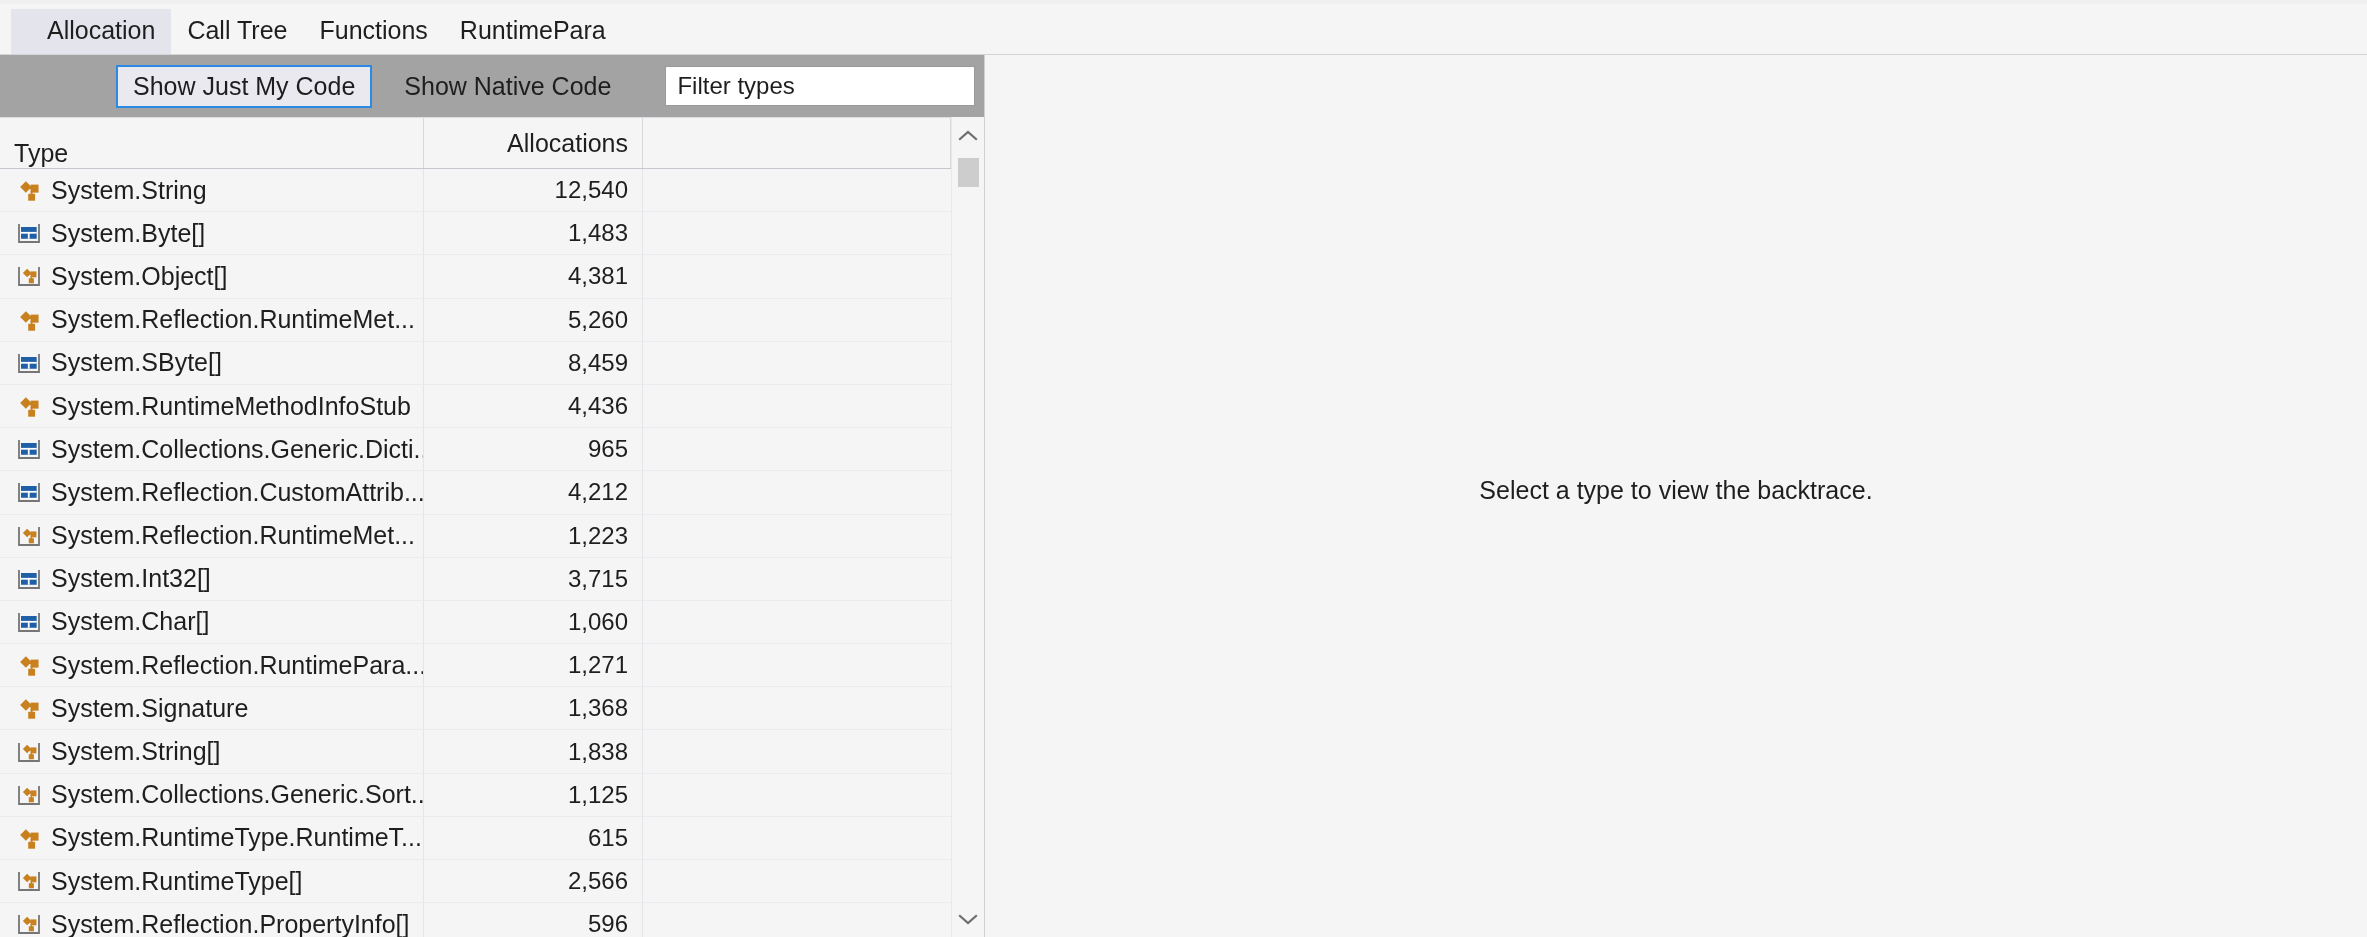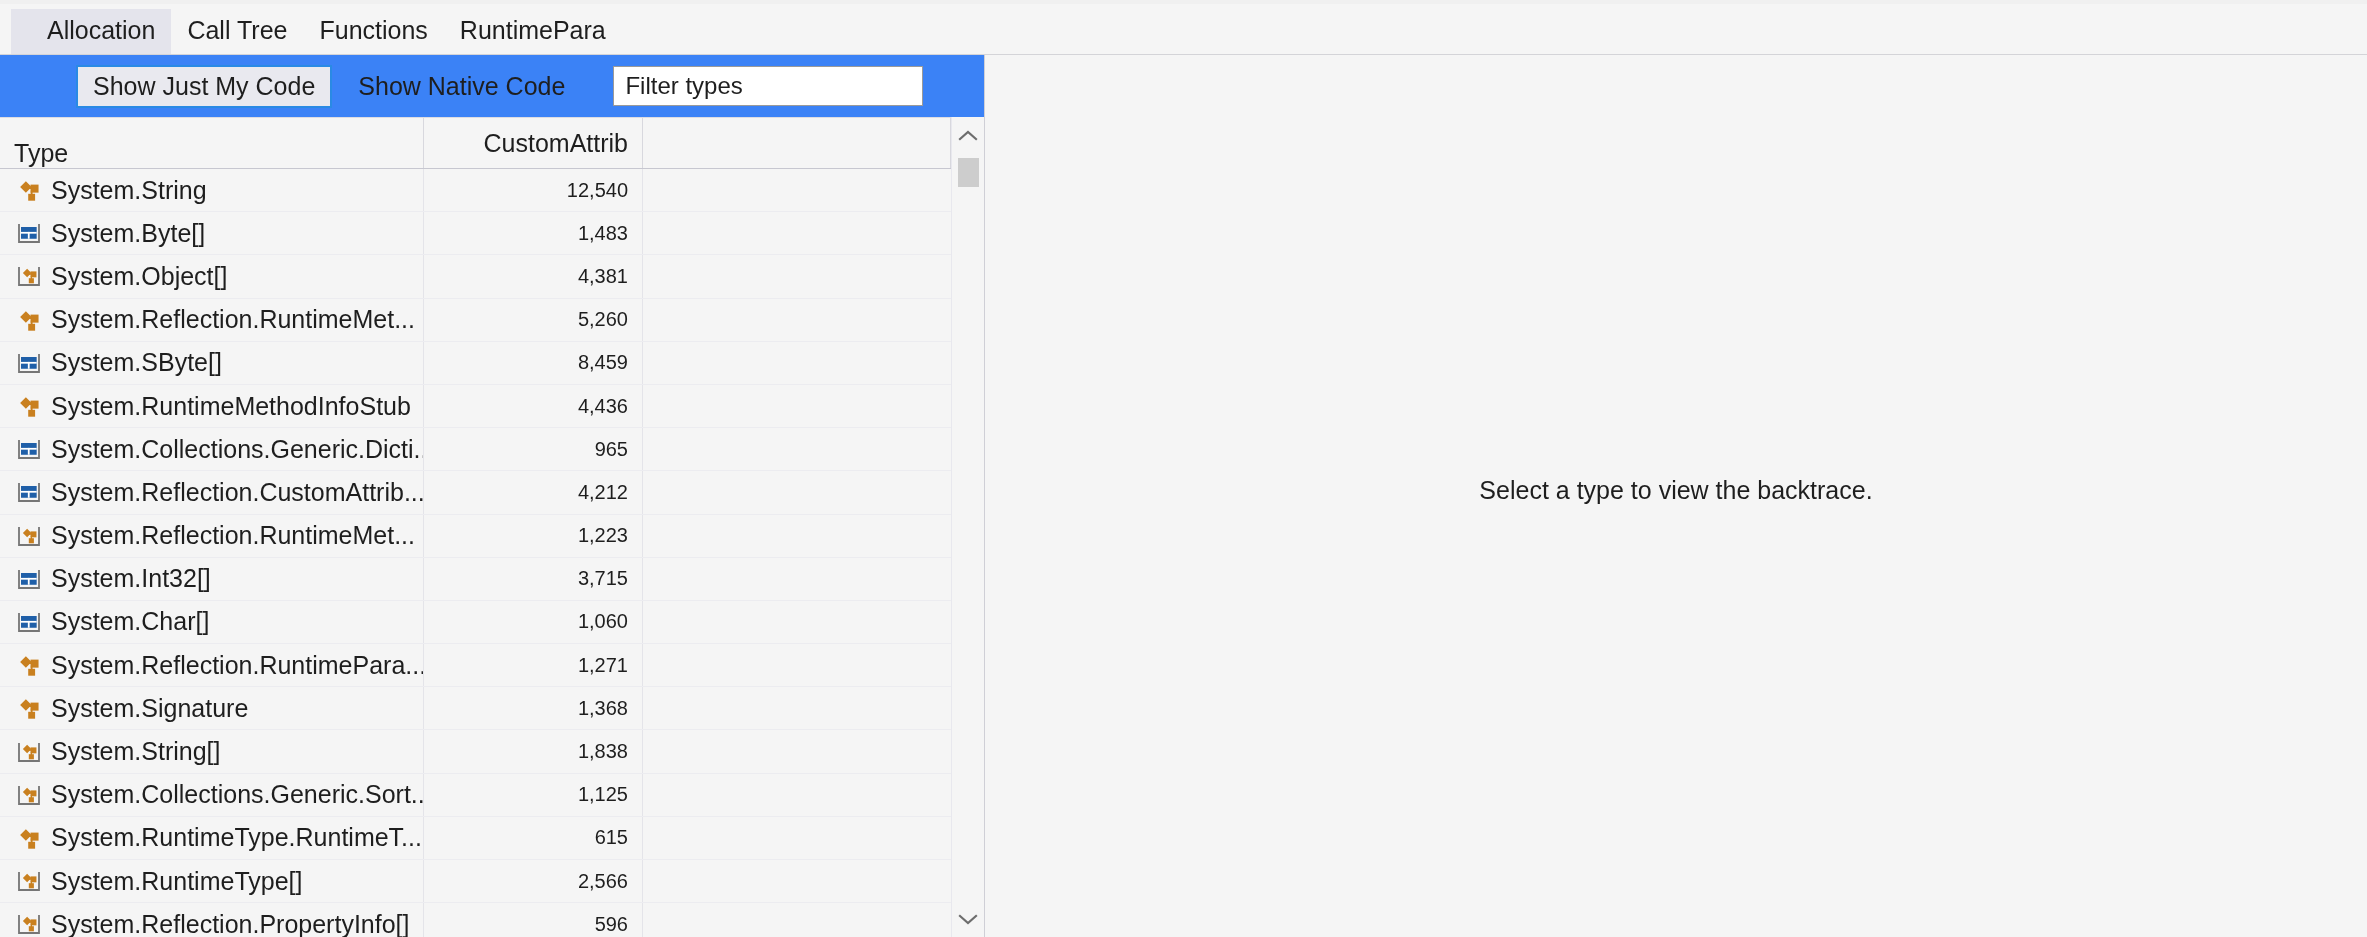--- a/index.html
+++ b/index.html
@@ -68,25 +68,25 @@
     display: flex;
     flex-direction: column;
     background: #f5f5f5;
     border-right: 1px solid #cfcfd6;
     min-height: 0;
   }
 
   .toolbar {
     height: 62px;
     flex: 0 0 62px;
-    background: #3b82f6;
+    background: #a3a3a3;
     display: flex;
     align-items: center;
-    padding-left: 76px;
-    gap: 9px;
+    padding-left: 116px;
+    gap: 15px;
   }
   .tbtn {
     font-size: 25px;
     color: #1e1e1e;
     padding: 7px 15px;
     background: transparent;
     border: 2px solid transparent;
     line-height: 1;
     white-space: nowrap;
     cursor: default;
@@ -177,21 +177,21 @@
   }
   .cell-rest { flex: 1 1 auto; height: 100%; }
   .tlabel {
     font-size: 25px;
     color: #1e1e1e;
     white-space: nowrap;
     margin-left: 9px;
     cursor: default;
   }
   .nlabel {
-    font-size: 20px;
+    font-size: 24px;
     color: #1e1e1e;
     white-space: nowrap;
     cursor: default;
   }
 
   .ico { width: 26px; height: 26px; flex: 0 0 26px; display: block; }
 
   
   .vscroll {
     width: 33px;
@@ -262,21 +262,21 @@
       </div>
 
       <div class="gridwrap">
         <div class="grid">
 
           <div class="gridhead">
             <div class="hcell type">
               <span>Type</span>
             </div>
             <div class="hcell alloc">
-              <span>CustomAttrib</span>
+              <span>Allocations</span>
             </div>
             <div class="hcell filler"></div>
           </div>
 
           <div class="rows" id="rows-container">
               <div class="row">
                 <div class="cell-type">
                   <svg viewBox="0 0 26 26" class="ico">
                     <g transform="translate(3,3) scale(1.15)">
                       <path d="M1 6 L6 1 L11 6 L6 11 Z" fill="#c9801f"></path>

